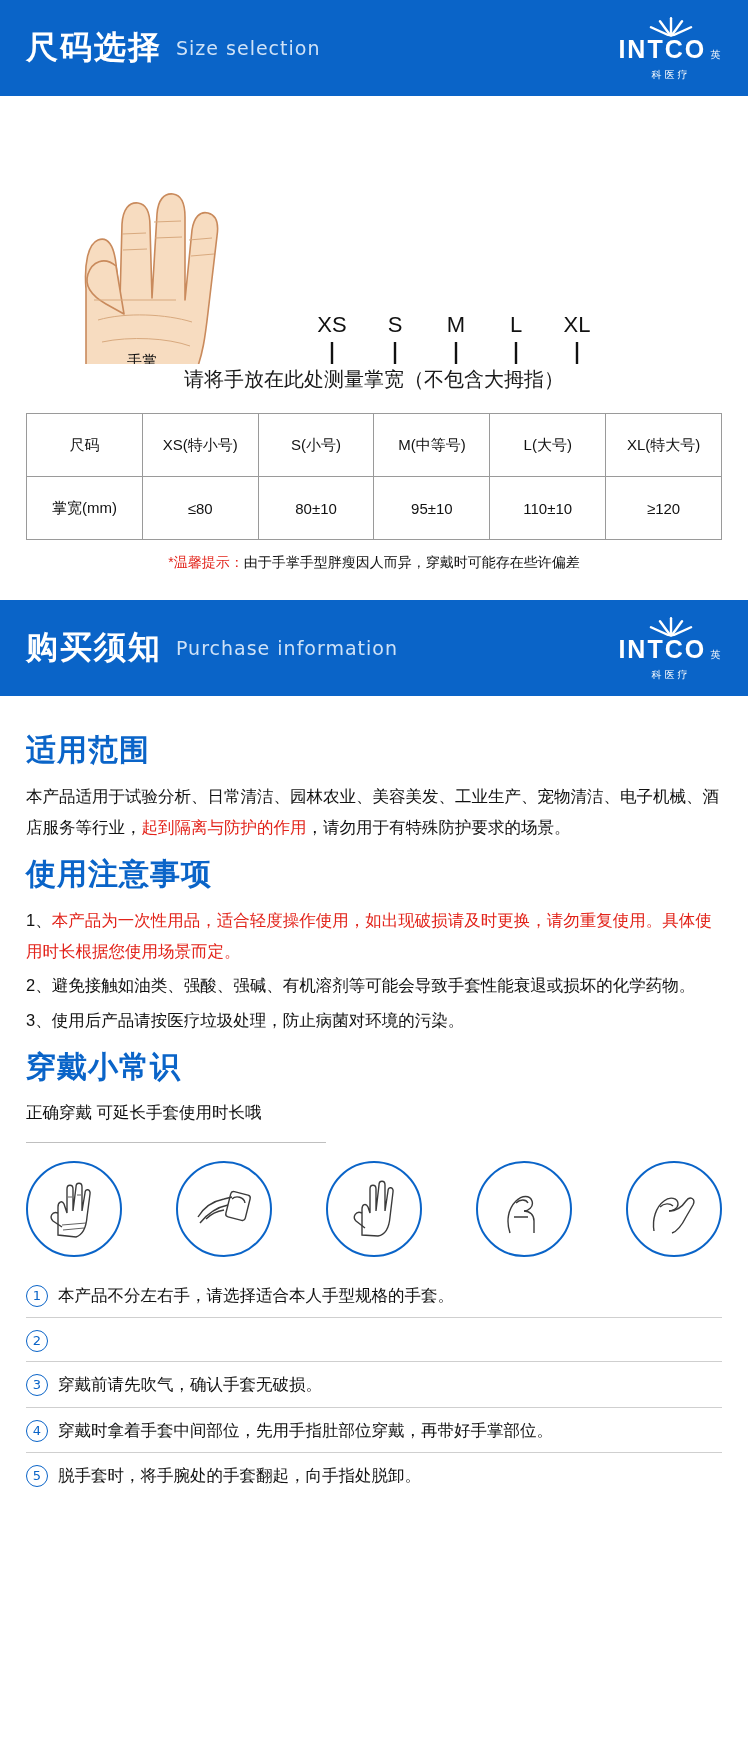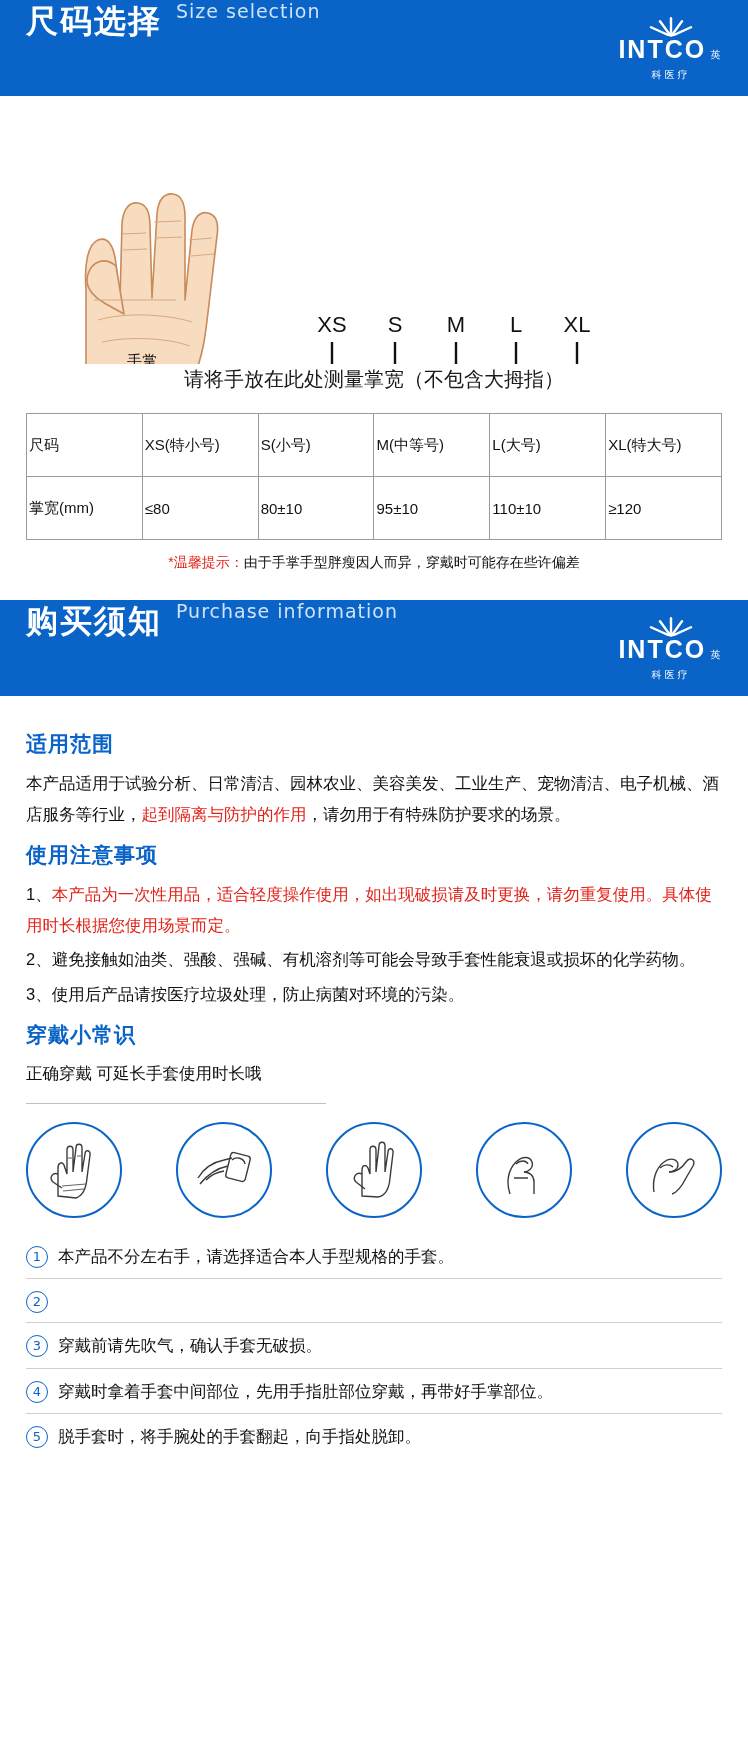--- a/index.html
+++ b/index.html
@@ -10,21 +10,21 @@
     font-family: "Liberation Sans", "DejaVu Sans", sans-serif;
     color: #1a1a1a;
   }
   .page { width: 748px; position: relative; overflow: hidden; }
 
   
   .section-header {
     background: #0a64c8;
     height: 96px;
     display: flex;
-    align-items: flex-start;
+    align-items: center;
     padding: 0 26px;
     position: relative;
   }
   .section-header .cn {
     color: #ffffff;
     font-size: 32px;
     font-weight: bold;
     letter-spacing: 2px;
   }
   .section-header .en {
@@ -69,39 +69,40 @@
 
   
   table.size-table {
     width: 100%;
     border-collapse: collapse;
     margin-top: 20px;
     table-layout: fixed;
   }
   table.size-table td {
     border: 1px solid #9a9a9a;
+    text-align: center;
     font-size: 15px;
     height: 63px;
     padding: 2px;
     color: #111;
   }
   table.size-table td.rowhead { font-size: 15px; }
   .tips {
     margin: 14px 0 22px 0;
     font-size: 14px;
     color: #111;
     text-align: center;
   }
   .tips .red { color: #e2231a; }
 
   
   .purchase-body { padding: 22px 26px 10px 26px; }
   .sub-title {
     color: #0a64c8;
-    font-size: 21px;
+    font-size: 30px;
     font-weight: bold;
     margin: 12px 0 10px 0;
     letter-spacing: 1px;
   }
   .para {
     font-size: 16.5px;
     line-height: 1.85;
     color: #111;
     margin: 0 0 4px 0;
   }

